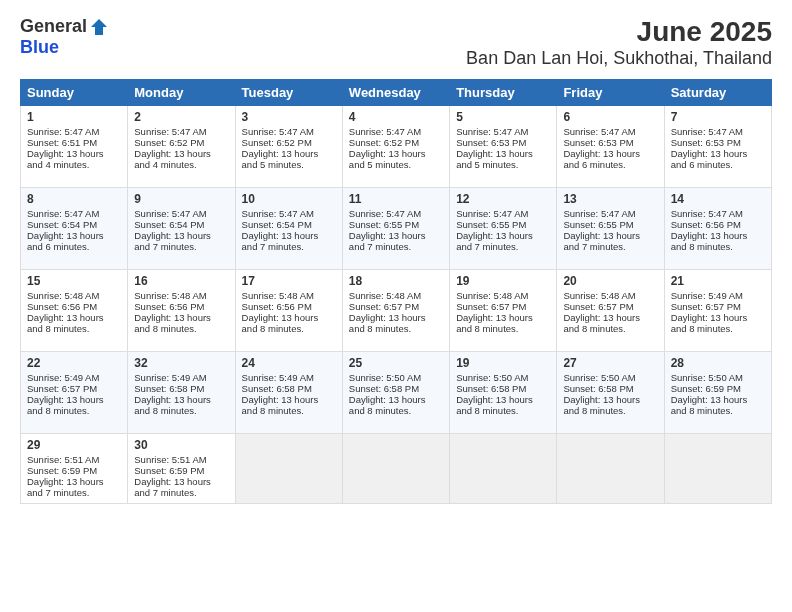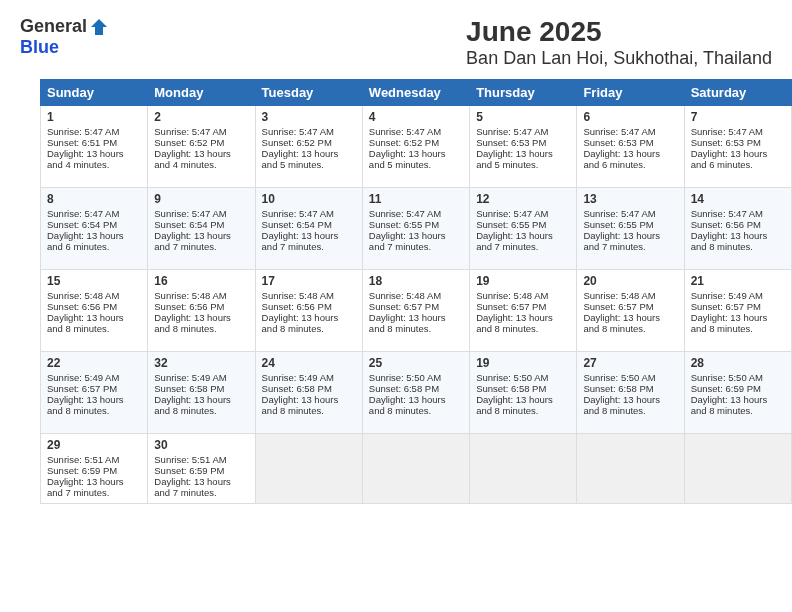--- a/index.html
+++ b/index.html
@@ -40,36 +40,36 @@
       font-size: 18px;
       font-weight: bold;
       color: #1d4ed8;
     }
     .logo-icon {
       width: 20px;
       height: 20px;
       margin-left: 2px;
     }
     .title-section {
+      text-align: right;
       margin-left: 12px;
     }
     .month-title {
       font-size: 28px;
       font-weight: bold;
       color: #333;
     }
     .location-title {
       font-size: 18px;
       color: #333;
     }
     .calendar-table {
       width: 100%;
       border-collapse: collapse;
       table-layout: fixed;
-      margin-left: 20px;
     }
     .calendar-table th {
       background: #2a6db5;
       color: #fff;
       text-align: left;
       padding: 5px 6px;
       font-size: 13px;
       font-weight: bold;
       border: 1px solid #2a6db5;
     }

